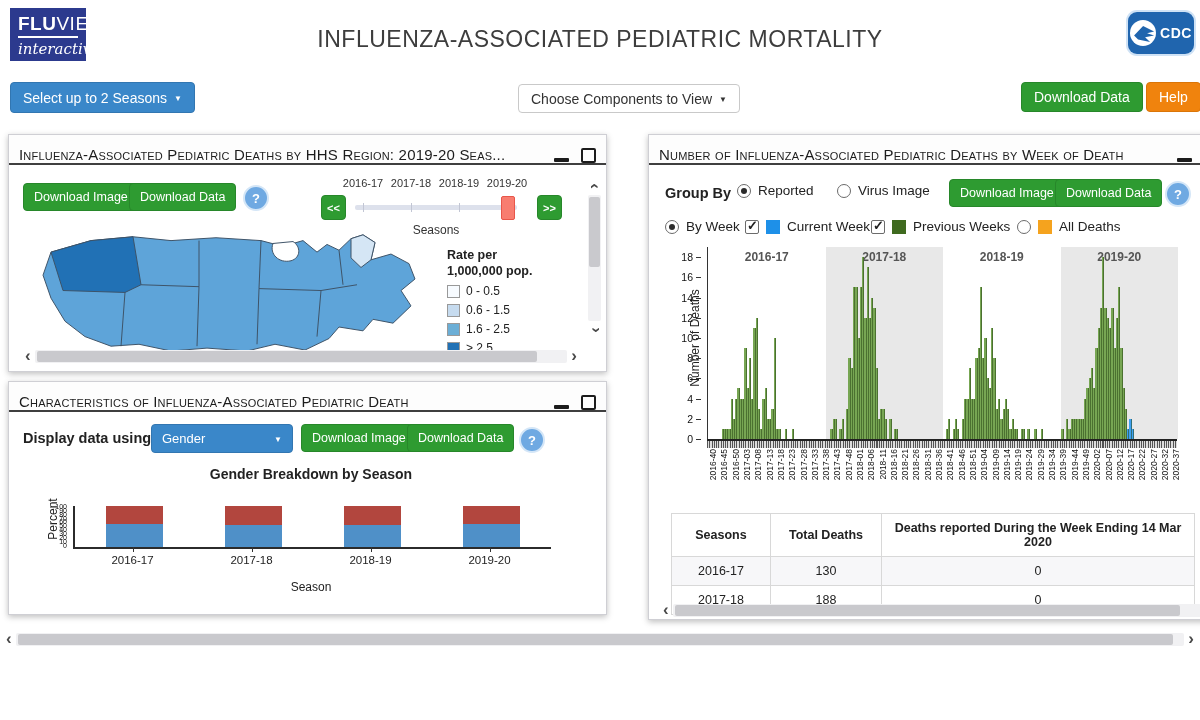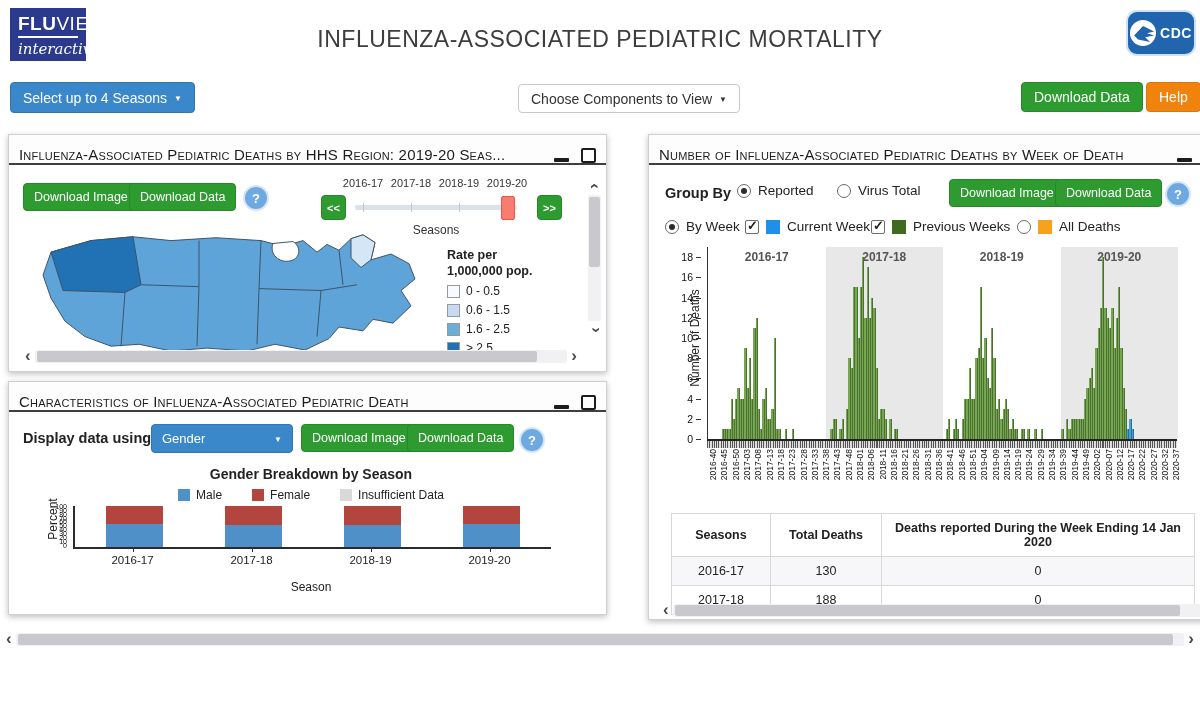--- a/index.html
+++ b/index.html
@@ -155,21 +155,21 @@
     <div class="logo-line1"><span class="logo-flu">FLU</span><span class="logo-view">VIEW</span></div>
     <div class="logo-sub">interactive</div>
   </div>
   <div class="main-title">INFLUENZA-ASSOCIATED PEDIATRIC MORTALITY</div>
   <div class="cdc-logo">
     <span class="cdc-circle"></span>
     <span class="cdc-text">CDC</span>
   </div>
 
   <div class="btn btn-blue btn-select-seasons">
-    <span>Select up to 4 Seasons</span>
+    <span>Select up to 2 Seasons</span>
     <span class="caret">▼</span>
   </div>
   <div class="btn btn-white btn-choose">
     <span>Choose Components to View</span>
     <span class="caret">▼</span>
   </div>
   <div class="btn btn-green btn-download-data-top">
     <span>Download Data</span>
   </div>
   <div class="btn btn-orange btn-help">
@@ -278,34 +278,20 @@
     </div>
     <div class="btn btn-green btn-sm cp-dl-image">
       <span>Download Image</span>
     </div>
     <div class="btn btn-green btn-sm cp-dl-data">
       <span>Download Data</span>
     </div>
     <span class="help-circle cp-help">?</span>
 
     <div class="gchart-title">Gender Breakdown by Season</div>
-    <div class="gchart-legend" id="gender-legend">
-        <span class="legend-item">
-          <span class="legend-swatch" style="background: rgb(79, 144, 200);"></span>
-          <span>Male</span>
-        </span>
-        <span class="legend-item">
-          <span class="legend-swatch" style="background: rgb(178, 70, 62);"></span>
-          <span>Female</span>
-        </span>
-        <span class="legend-item">
-          <span class="legend-swatch" style="background: rgb(217, 217, 217);"></span>
-          <span>Insufficient Data</span>
-        </span>
-      </div>
     <div class="gpercent-label">Percent</div>
     <div class="gpercent-ticks" id="percent-ticks">
         <div>100</div>
         <div>90</div>
         <div>80</div>
         <div>70</div>
         <div>60</div>
         <div>50</div>
         <div>40</div>
         <div>30</div>
@@ -353,21 +339,21 @@
       </span>
     </div>
 
     <div class="wp-groupby">Group By</div>
     <div class="ctl" style="left:88px;top:48px;">
       <span class="radio checked"></span>
       <span>Reported</span>
     </div>
     <div class="ctl" style="left:188px;top:48px;">
       <span class="radio"></span>
-      <span>Virus Total</span>
+      <span>Virus Image</span>
     </div>
     <div class="btn btn-green btn-sm wp-dl-image">
       <span>Download Image</span>
     </div>
     <div class="btn btn-green btn-sm wp-dl-data">
       <span>Download Data</span>
     </div>
     <span class="help-circle wp-help">?</span>
 
     <div class="ctl" style="left:16px;top:84px;">
@@ -911,21 +897,21 @@
         <span class="week-xlabel" style="left: 93.9904%;">2020-27</span>
         <span class="week-xlabel" style="left: 96.3942%;">2020-32</span>
         <span class="week-xlabel" style="left: 98.7981%;">2020-37</span>
       </div>
 
     <table class="wtable">
       <tbody>
           <tr>
         <th class="col-season">Seasons</th>
         <th class="col-total">Total Deaths</th>
-        <th>Deaths reported During the Week Ending 14 Jan 2020</th>
+        <th>Deaths reported During the Week Ending 14 Mar 2020</th>
       </tr>
       <tr class="striped">
         <td>2016-17</td>
         <td>130</td>
         <td>0</td>
       </tr>
       <tr>
         <td>2017-18</td>
         <td>188</td>
         <td>0</td>

